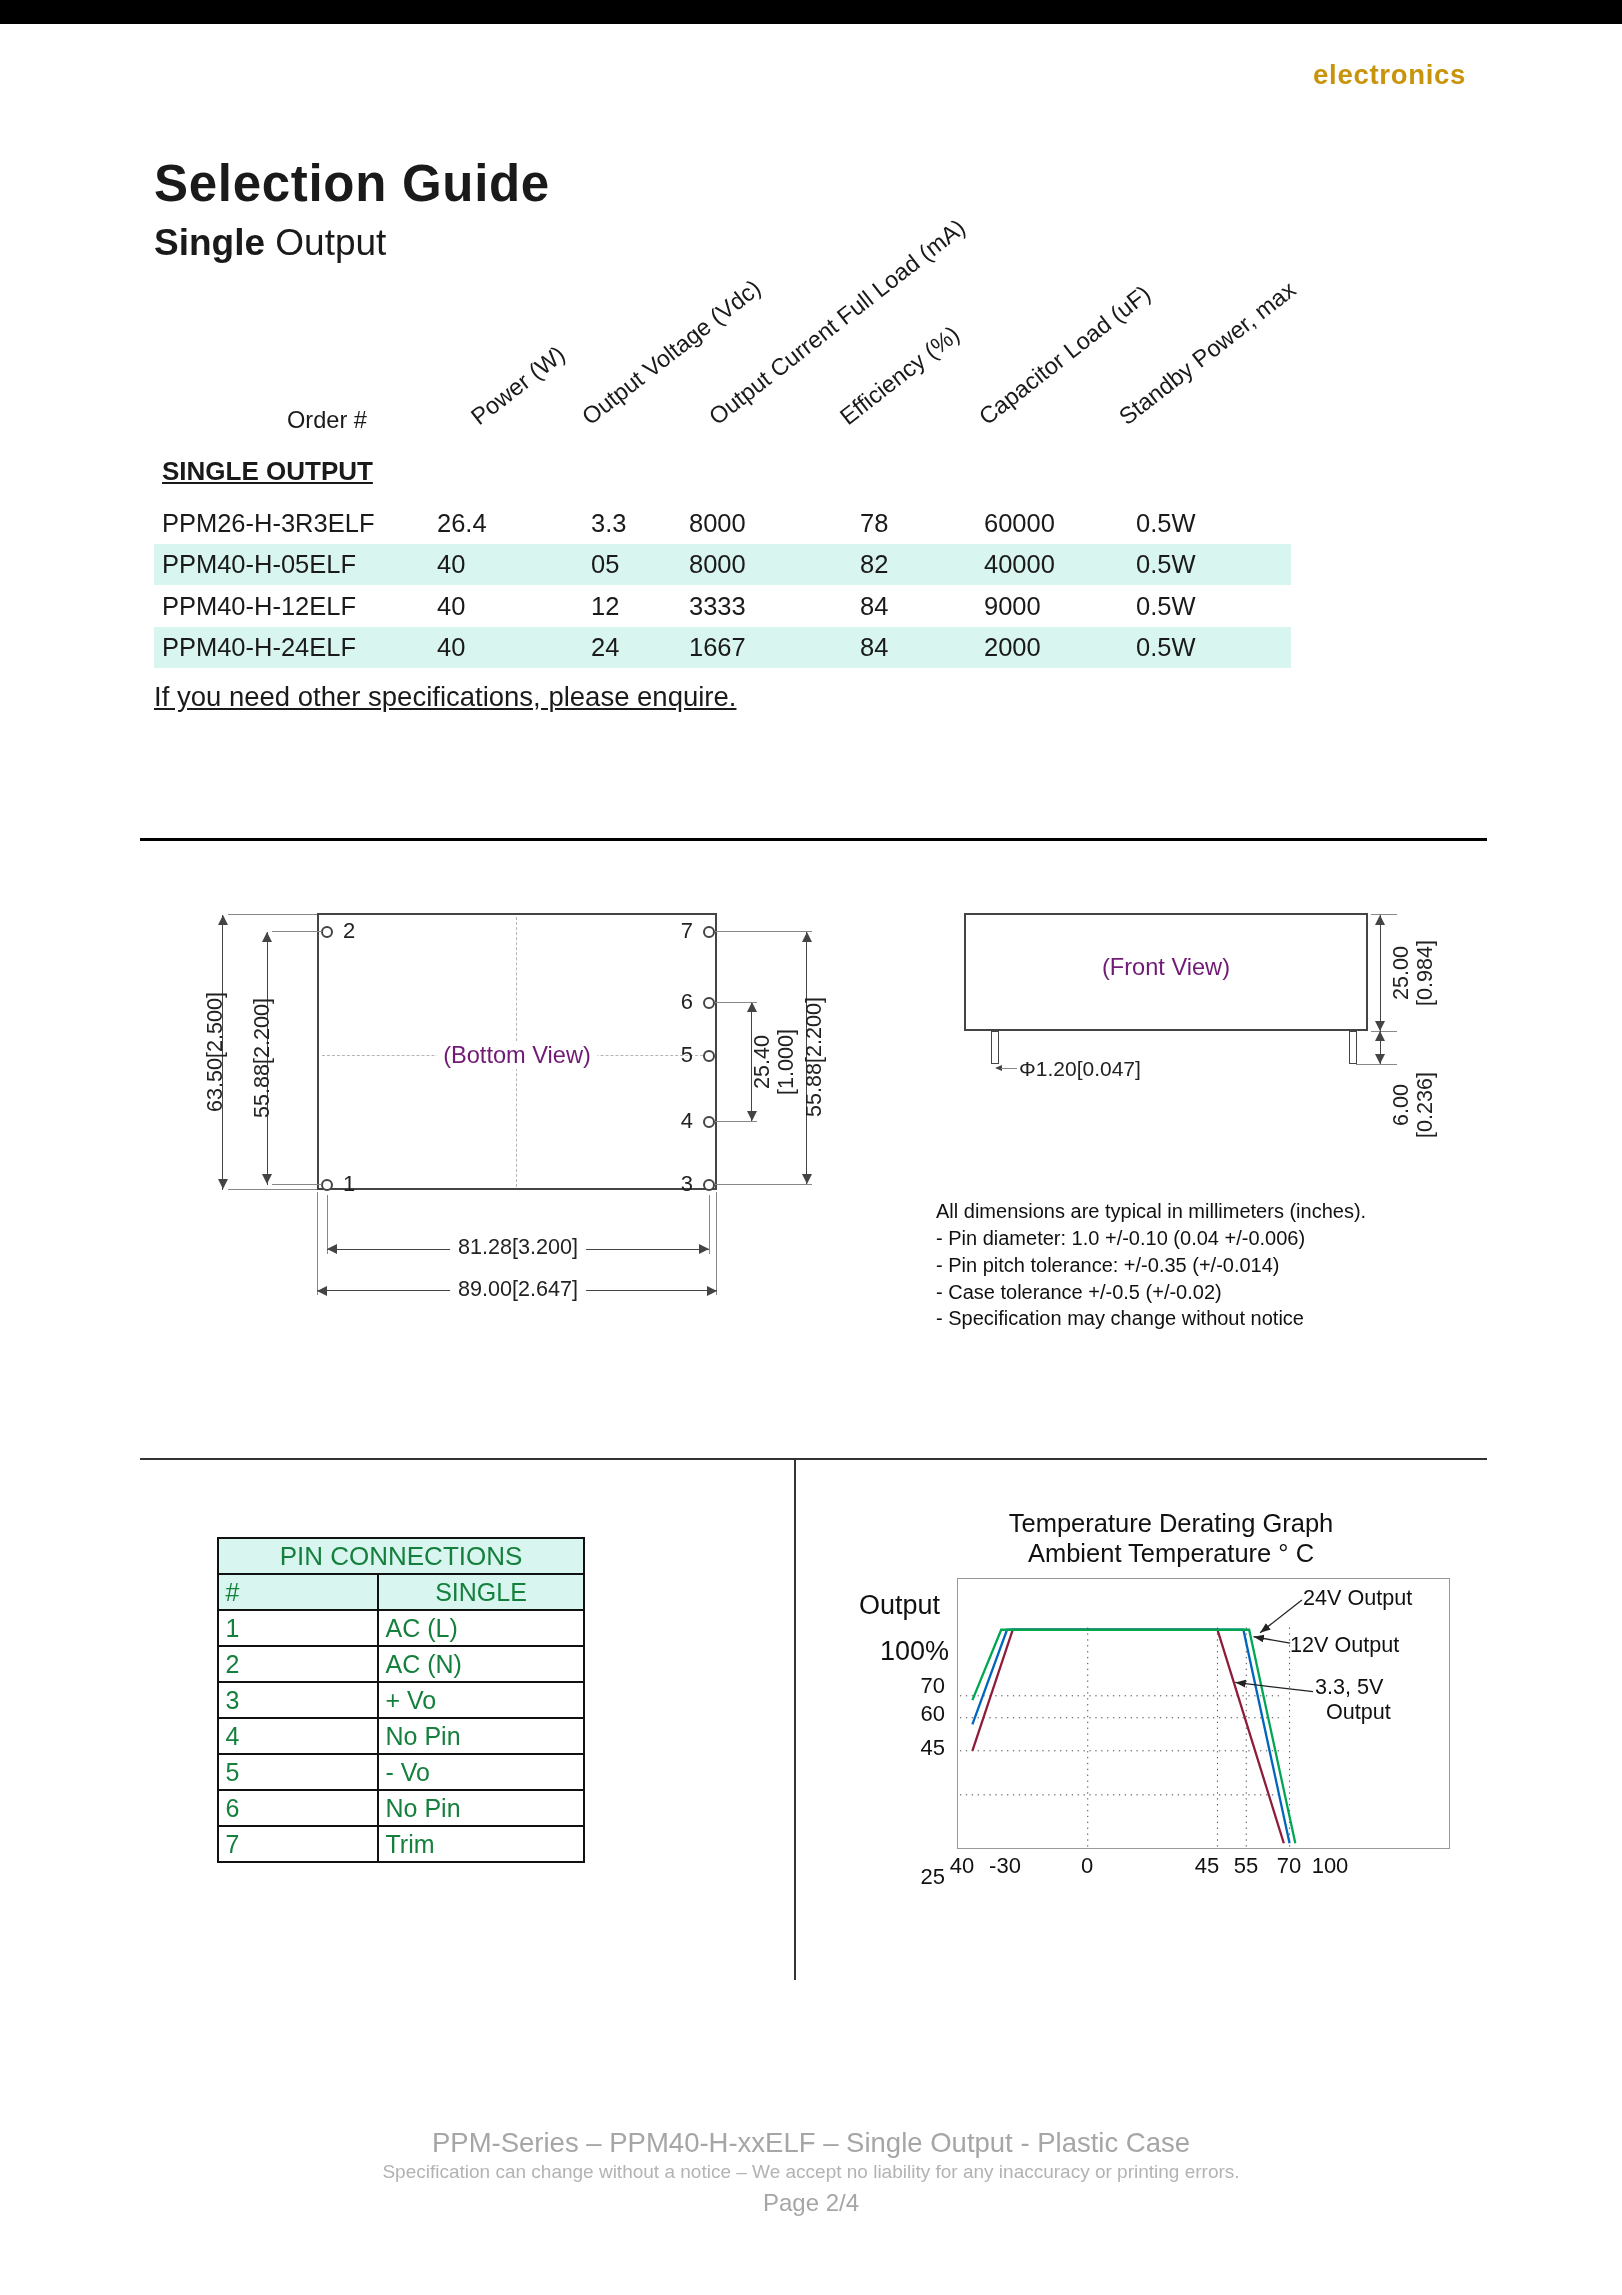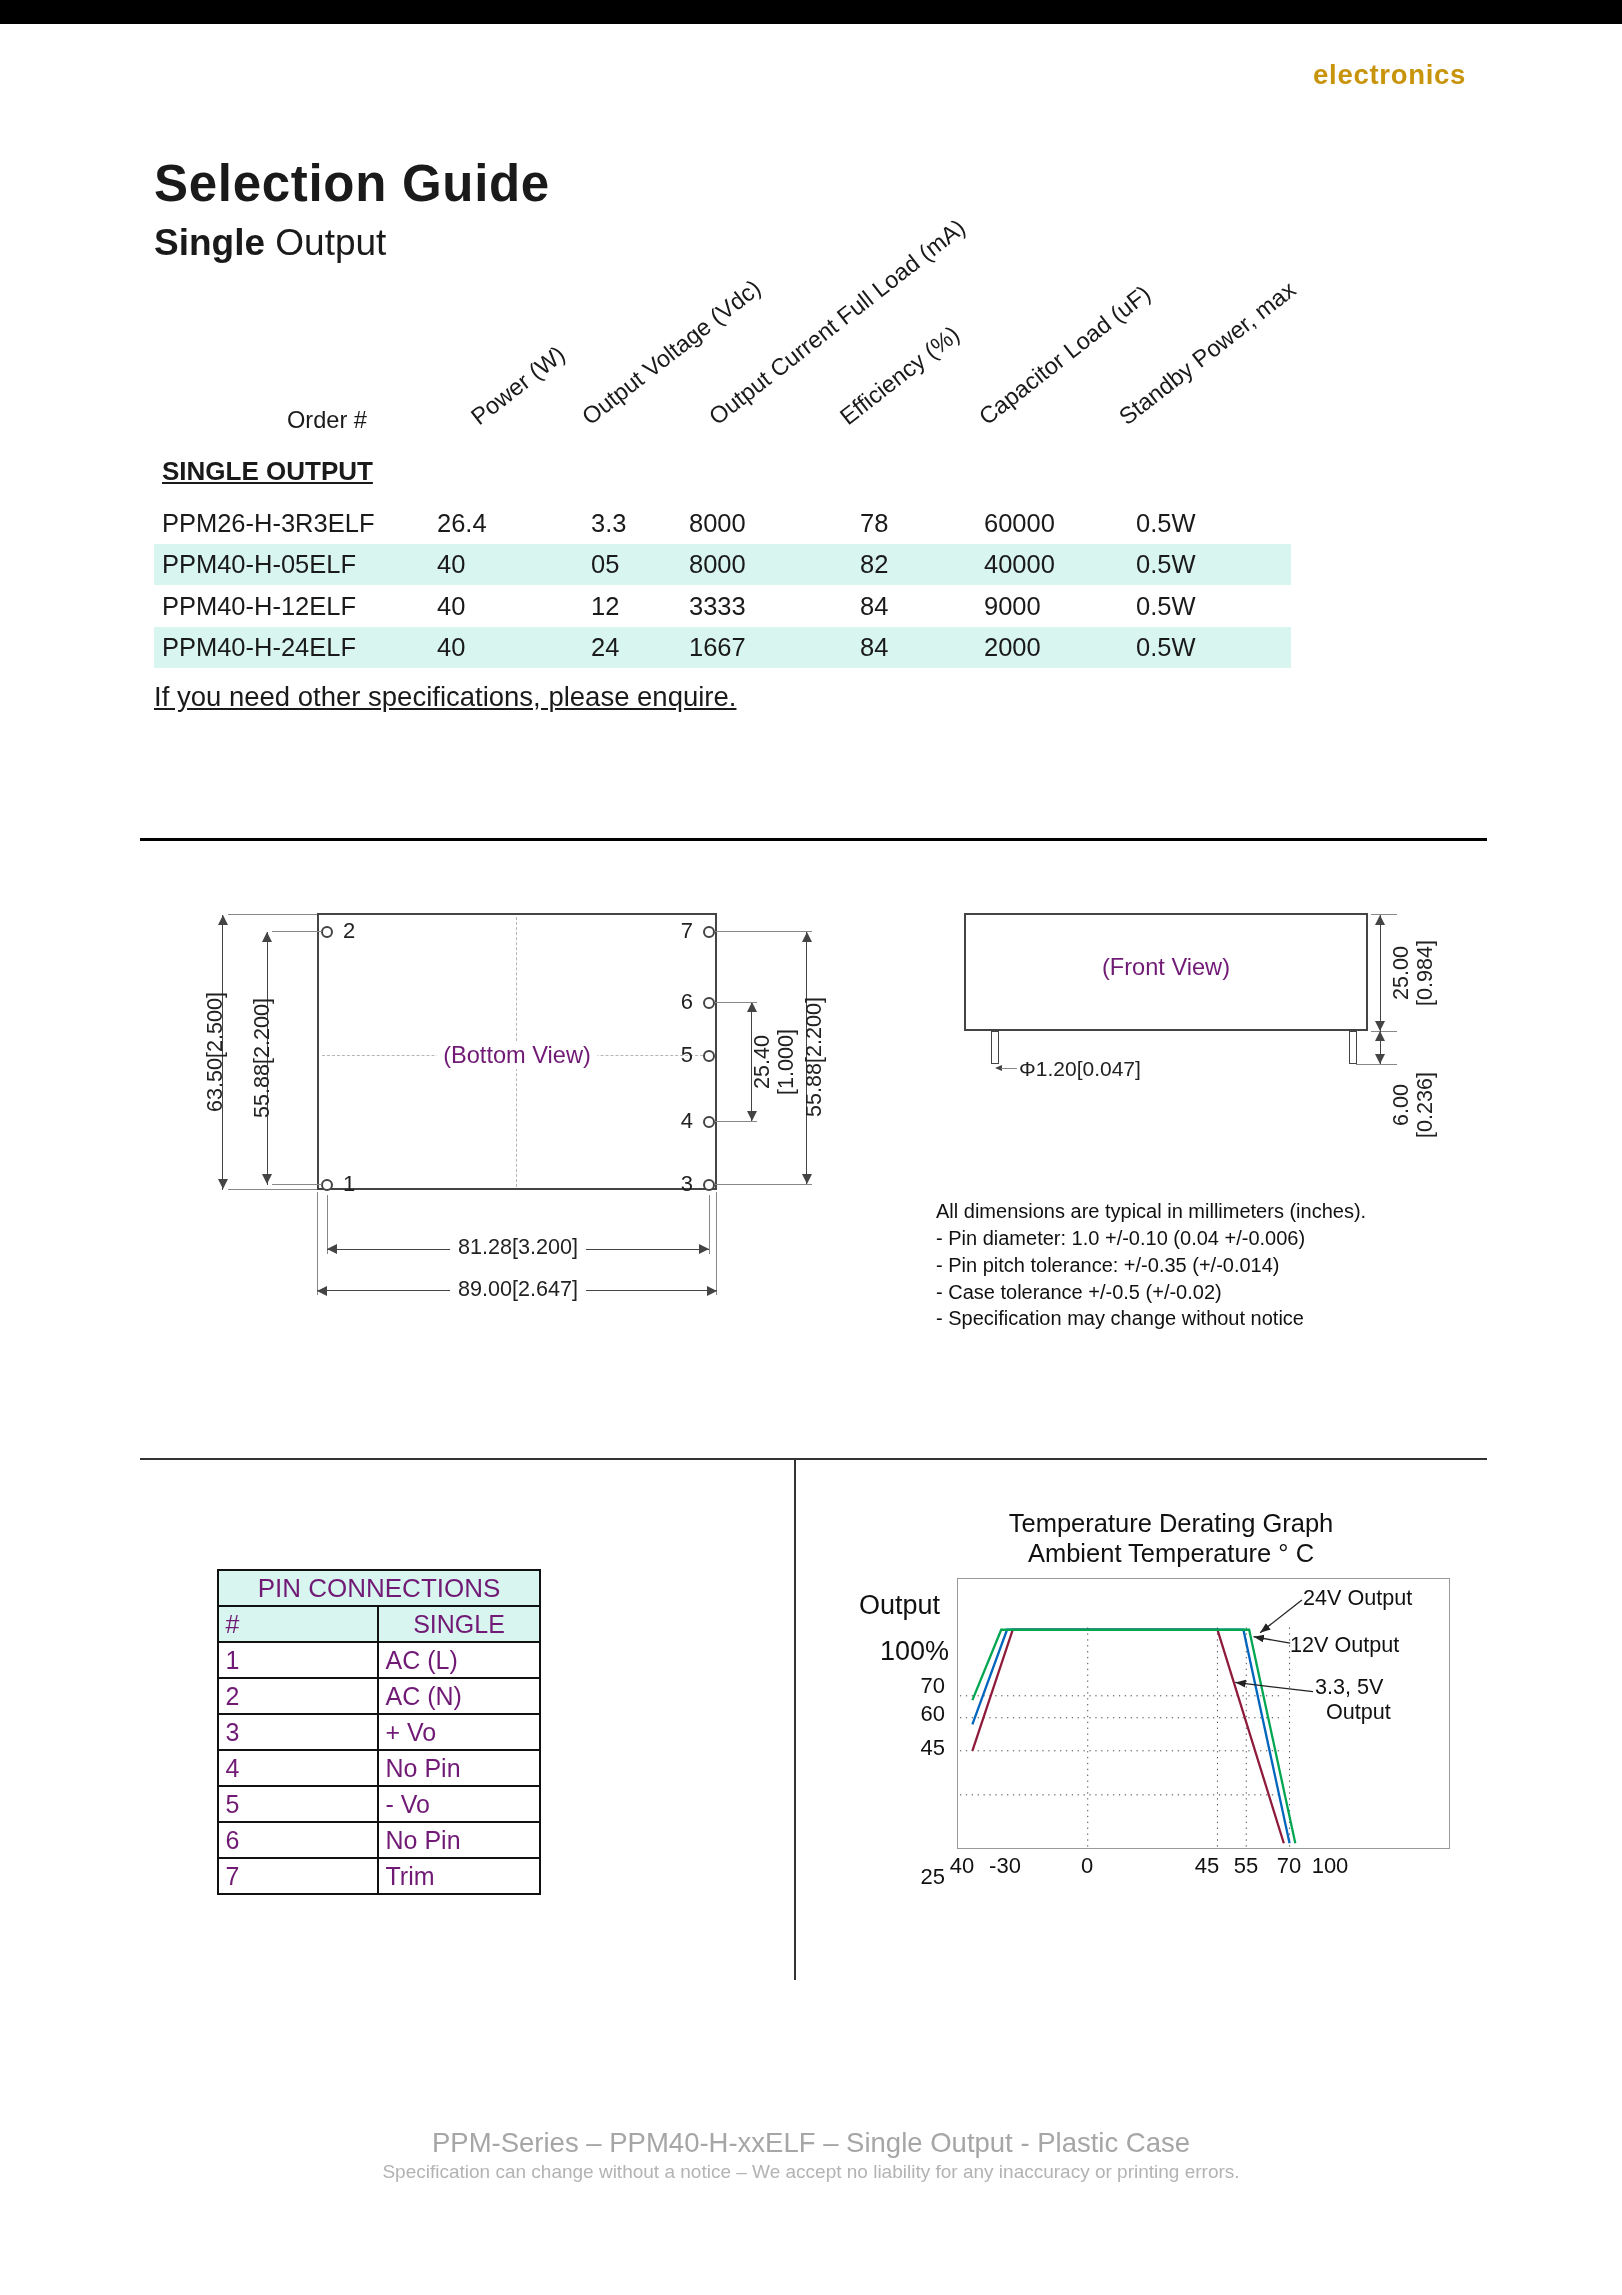--- a/index.html
+++ b/index.html
@@ -51,21 +51,21 @@
   .td{width:0;height:0;border-left:5.2px solid transparent;border-right:5.2px solid transparent;border-top:10.5px solid #444}
   .tl{width:0;height:0;border-top:5.2px solid transparent;border-bottom:5.2px solid transparent;border-right:10.5px solid #444}
   .tr{width:0;height:0;border-top:5.2px solid transparent;border-bottom:5.2px solid transparent;border-left:10.5px solid #444}
   .tls{width:0;height:0;border-top:3.9px solid transparent;border-bottom:3.9px solid transparent;border-right:7.9px solid #444}
 
   .note{left:936px;font-size:20px;color:#111}
 
   .divh{left:140px;top:1458px;width:1347px;height:2px;background:#333}
   .divv{left:794px;top:1458px;width:2px;height:522px;background:#333}
 
-  .pin-table{left:217px;top:1569px;width:324px;border-collapse:collapse;font-size:25px;color:#701a75}
+  .pin-table{left:217px;top:1537px;width:368px;border-collapse:collapse;font-size:25px;color:#15803d}
   .pin-table th,.pin-table td{border:2px solid #111;height:36px;padding:0 0 0 6.5px;font-weight:normal;text-align:left}
   .pin-table .pt-title{background:#d8f5ef;text-align:center;padding:0;font-size:26px}
   .pin-table .pt-num{width:160px;background:#d8f5ef}
   .pin-table .pt-single{background:#d8f5ef;text-align:center;padding:0}
 
   .gtitle{left:929px;width:484px;text-align:center;font-size:25.5px;color:#111}
   .plot{left:957px;top:1578px;width:493px;height:271px;border:1.3px solid #999;background:#fff}
   .axislbl{font-size:27px;color:#111}
   .ytick{font-size:22px;width:39px;text-align:right;color:#111}
   .xtick{font-size:22px;width:46px;text-align:center;color:#111}
@@ -327,15 +327,16 @@
   <div class="abs xtick" style="left:939px;top:1853px">40</div>
   <div class="abs xtick" style="left:982px;top:1853px">-30</div>
   <div class="abs xtick" style="left:1064px;top:1853px">0</div>
   <div class="abs xtick" style="left:1184px;top:1853px">45</div>
   <div class="abs xtick" style="left:1223px;top:1853px">55</div>
   <div class="abs xtick" style="left:1266px;top:1853px">70</div>
   <div class="abs xtick" style="left:1307px;top:1853px">100</div>
 
   <div class="abs f1">PPM-Series – PPM40-H-xxELF – Single Output - Plastic Case</div>
   <div class="abs f2">Specification can change without a notice – We accept no liability for any inaccuracy or printing errors.</div>
+  <div class="abs f3">Page 2/4</div>
 
 </div>
 
 
 </body></html>

